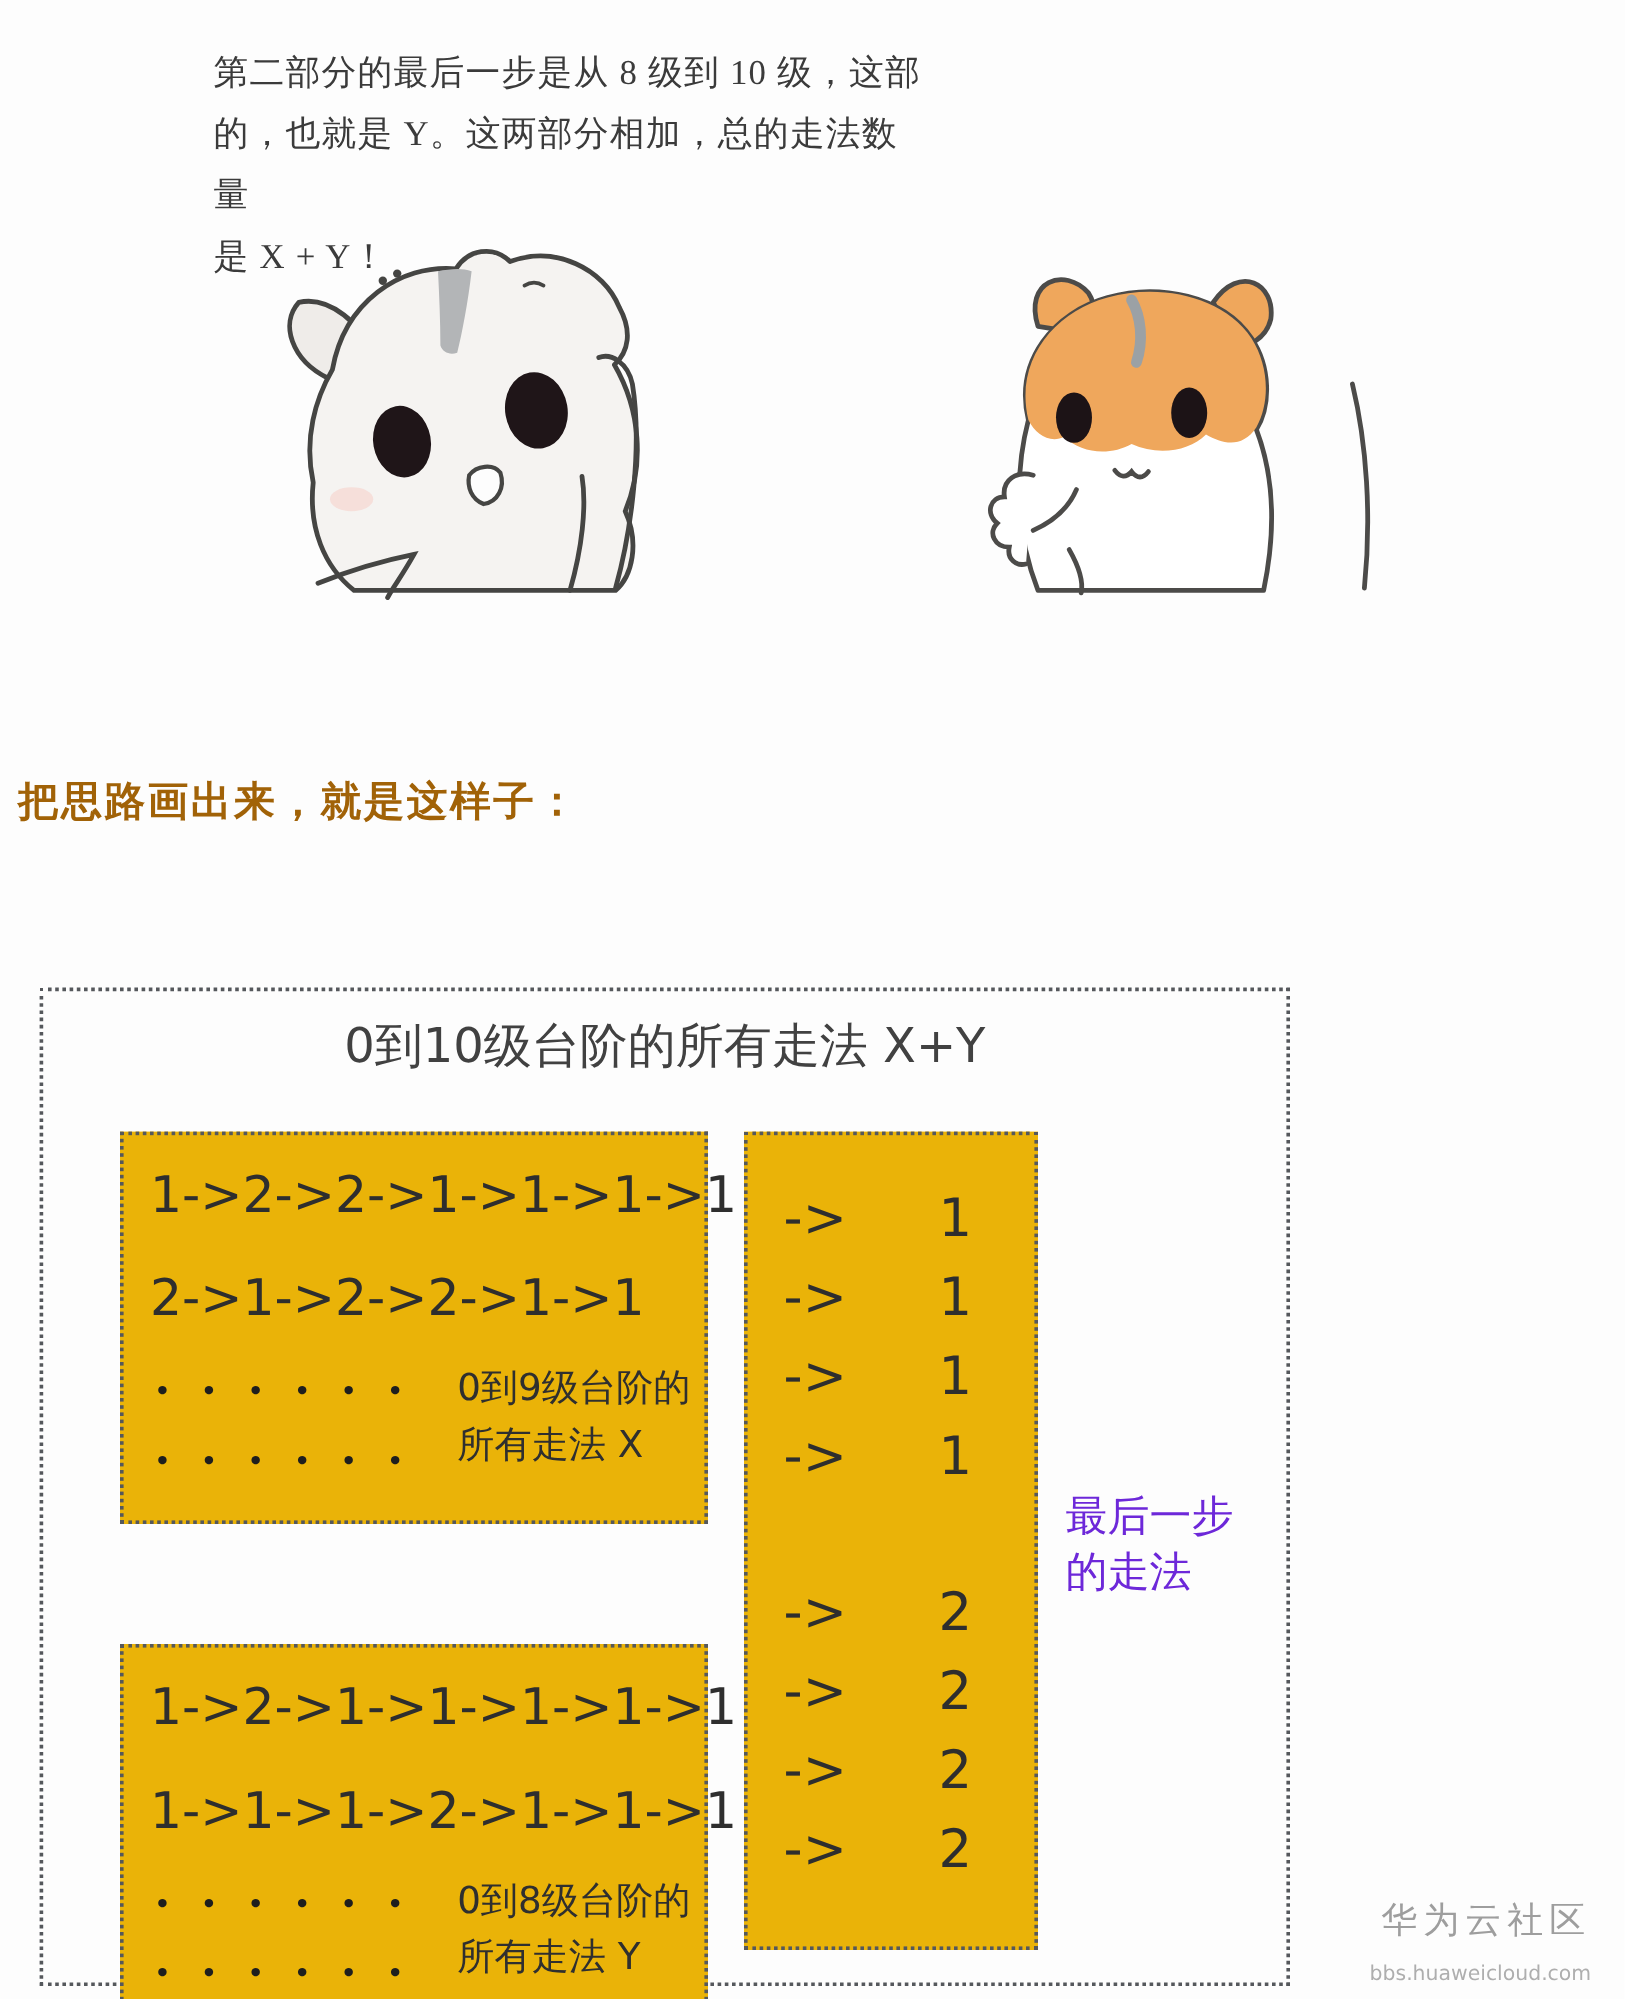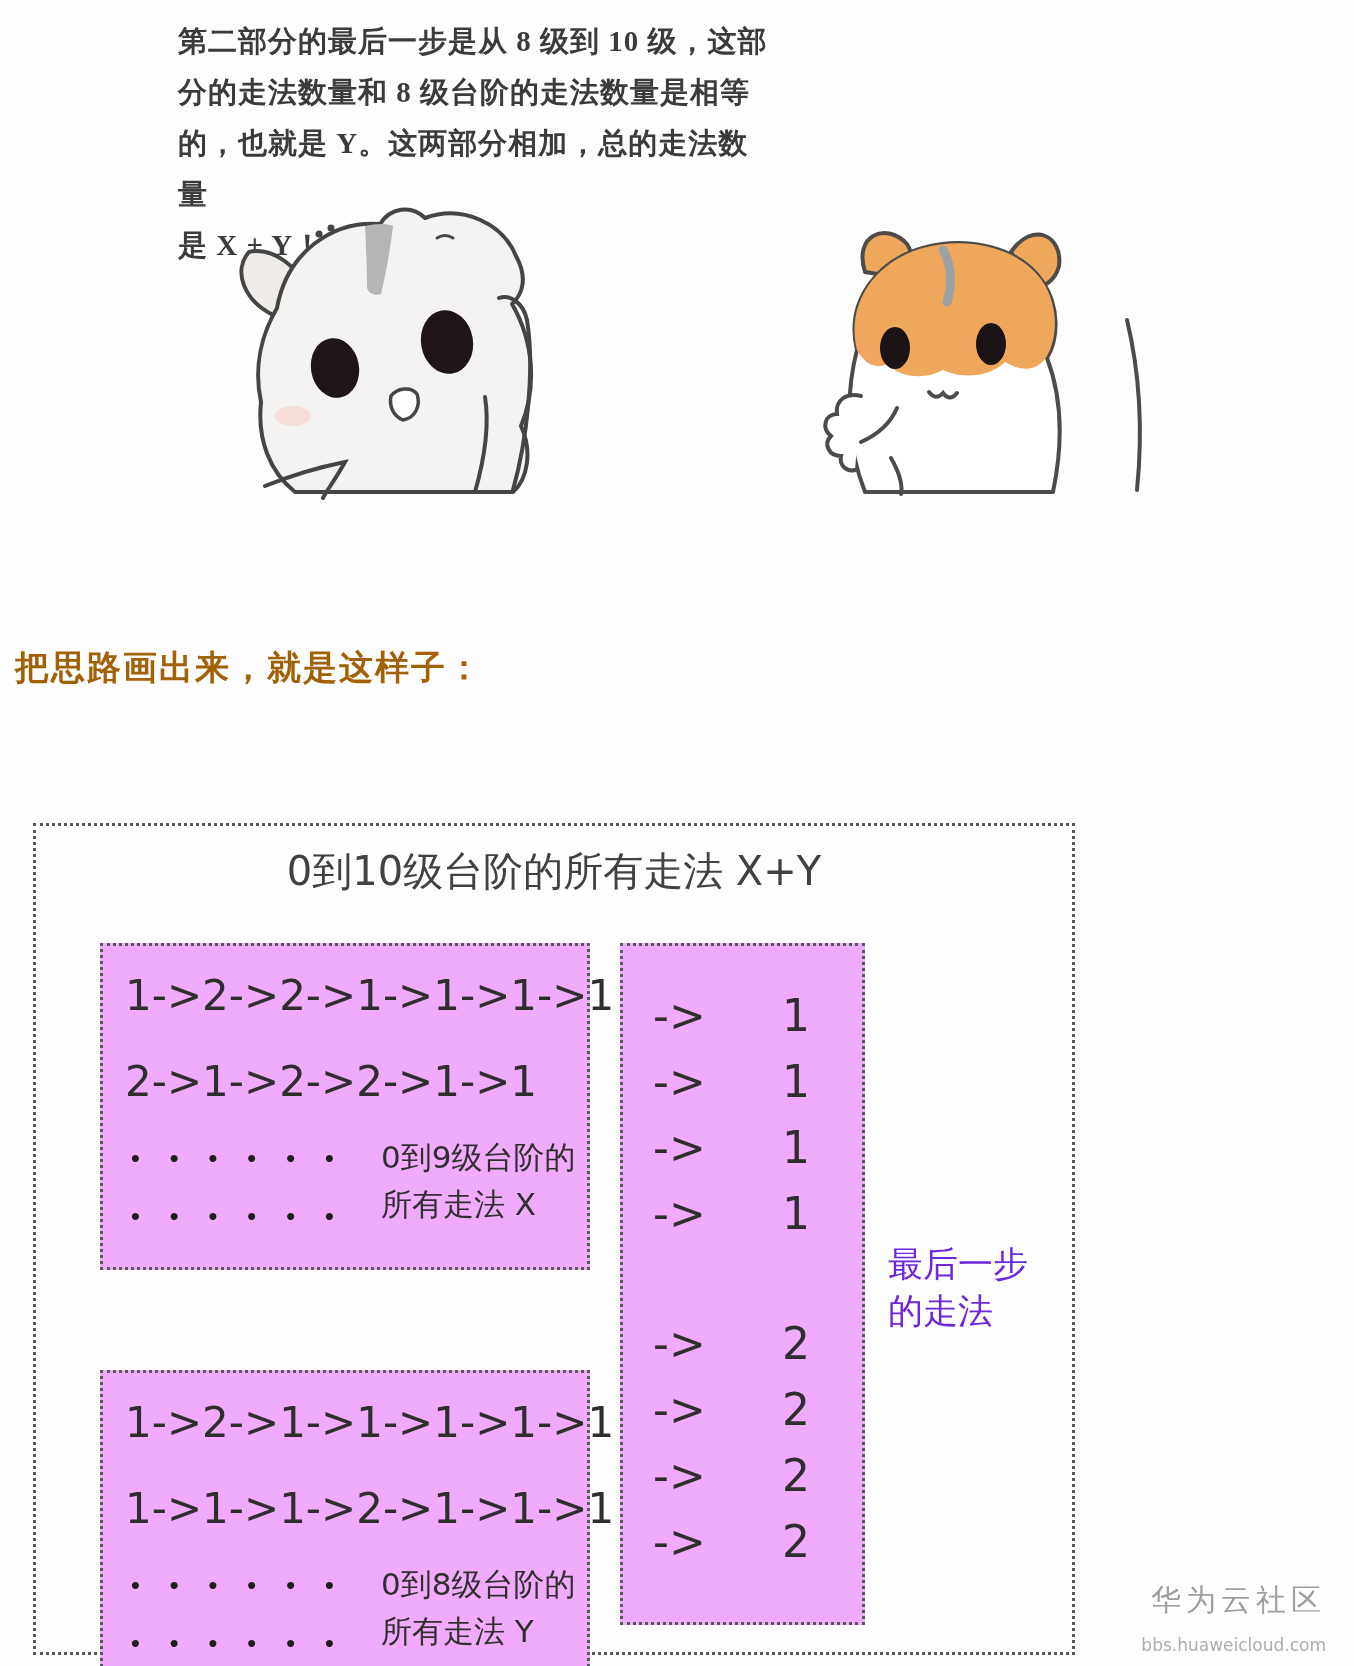--- a/index.html
+++ b/index.html
@@ -2,23 +2,23 @@
 <html><head>
 <meta charset="utf-8">
 <style>
   html,body{margin:0;padding:0;background:#ffffff;}
   .page{
     position:relative;width:1354px;height:1666px;background:#fdfdfd;overflow:hidden;
     font-family:"Liberation Sans",sans-serif;
   }
   
   .intro{
-    position:absolute;left:178px;top:16px;width:590px;
+    position:absolute;left:178px;top:36px;width:590px;
     font-family:"Liberation Serif",serif;
-    font-size:29px;line-height:51px;color:#3b3b3b;letter-spacing:1px;font-weight:bold;
+    font-size:29px;line-height:51px;color:#3b3b3b;letter-spacing:1px;
   }
   
   .hamster{position:absolute;}
   .hamster-gray{left:215px;top:190px;width:350px;height:310px;}
   .hamster-orange{left:795px;top:200px;width:355px;height:300px;}
   .hamster svg{width:100%;height:100%;display:block;}
   
   .heading{
     position:absolute;left:15px;top:645px;margin:0;
     font-size:34px;font-weight:bold;color:#a16207;letter-spacing:2px;
@@ -27,21 +27,21 @@
   
   .outer-box{
     position:absolute;left:33px;top:823px;width:1042px;height:832px;
     border:3px dotted #55585c;box-sizing:border-box;
   }
   .diagram-title{
     margin-top:18px;text-align:center;
     font-size:40px;color:#414141;font-family:"DejaVu Sans",sans-serif;
   }
   .inner-box{
-    position:absolute;border:3px dotted #55585c;box-sizing:border-box;background:#f0abfc;
+    position:absolute;border:3px dotted #55585c;box-sizing:border-box;background:#eab308;
     font-family:"DejaVu Sans",sans-serif;
   }
   .box-x{left:100px;top:943px;width:490px;height:327px;}
   .box-y{left:100px;top:1370px;width:490px;height:327px;}
   .box-mid{left:620px;top:943px;width:245px;height:682px;}
   .seq{
     margin:14px 0 0 22px;font-size:42px;line-height:72px;color:#2e2e2e;white-space:nowrap;
   }
   .dots-label{display:flex;margin:12px 0 0 26px;}
   .dots-col{width:252px;}
@@ -69,21 +69,20 @@
   .wm-name{font-size:30px;letter-spacing:5px;color:#9e9e9e;}
   .wm-url{font-size:17px;color:#aeaeae;margin-top:14px;}
 </style>
 </head>
 <body>
 
 <div class="page">
 
   <div class="intro">
     <div>第二部分的最后一步是从 8 级到 10 级，这部</div>
-    <div>分的走法数量和 8 级台阶的走法数量是相等</div>
     <div>的，也就是 Y。这两部分相加，总的走法数量</div>
     <div>是 X + Y！</div>
   </div>
 
   <div class="hamster hamster-gray">
     <svg viewBox="0 0 350 310" xmlns="http://www.w3.org/2000/svg">
       <path d="M58,125 C28,110 18,80 34,62 C60,56 88,82 95,104 Z" fill="#efece9" stroke="#454543" stroke-width="4" stroke-linejoin="round"></path>
       <path d="M62,118 C72,62 118,30 165,34 C175,18 196,14 210,28 C248,14 288,34 301,66 C312,86 309,103 297,114 C319,152 322,198 306,236 C318,262 312,290 298,302 L80,302 C55,282 42,250 46,212 C38,175 48,142 62,118 Z" fill="#f5f3f1" stroke="#454543" stroke-width="4" stroke-linejoin="round"></path>
       <path d="M150,36 C160,34 170,33 178,36 C175,62 170,88 166,104 C160,106 154,104 152,98 C152,78 151,56 150,36 Z" fill="#b3b5b7"></path>
       <circle cx="104" cy="44" r="3.5" fill="#454543"></circle>

